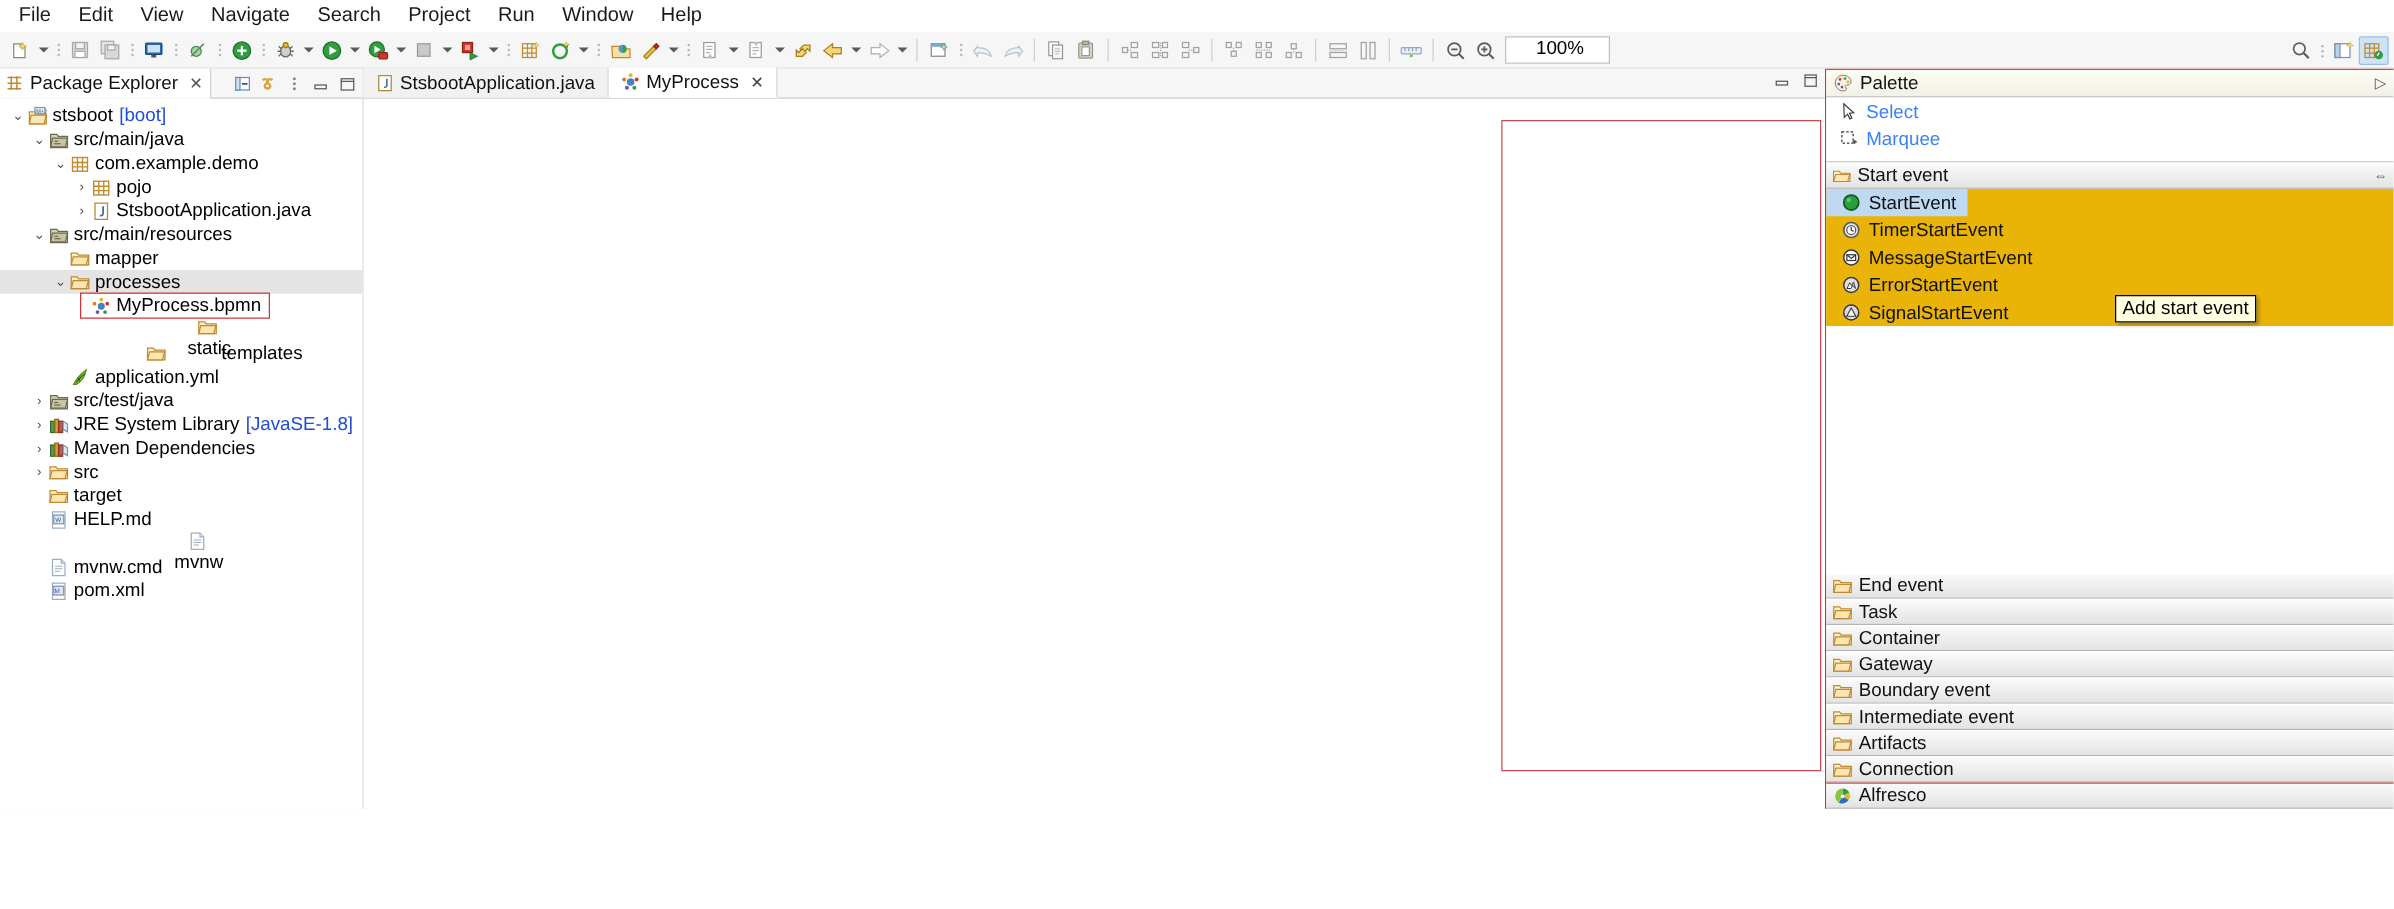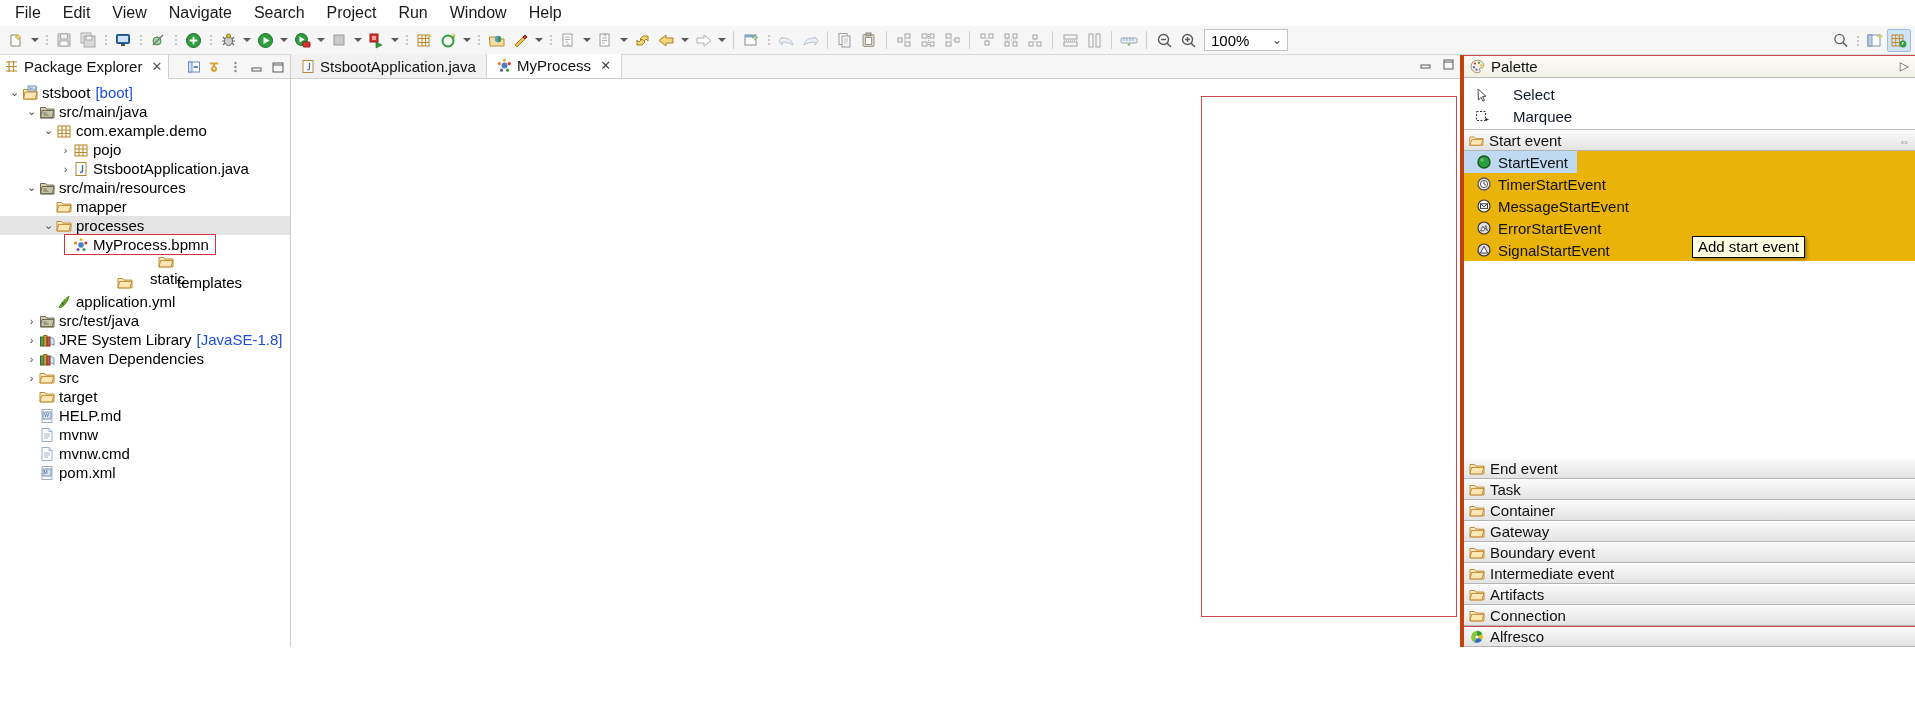--- a/index.html
+++ b/index.html
@@ -42,21 +42,21 @@
     border-left:4px solid transparent; border-right:4px solid transparent;
     border-top:4px solid #5a5a5a;
   }
   .sep { width:1px; height:18px; background:#cfcfcf; margin:0 5px; }
   .dots { width:7px; height:18px; display:flex; flex-direction:column;
           justify-content:center; align-items:center; gap:2px; margin:0 2px;}
   .dots i { width:2px;height:2px;background:#b8b8b8;border-radius:50%; display:block;}
   .zoombox {
     display:flex; align-items:center; border:1px solid #c2c2c2; background:#fff;
     height:22px; margin-left:4px; width:84px; justify-content:space-between;
-    padding: 0 2px 0 6px; font-size:15px; color:#000;
+    padding: 0 2px 0 6px; font-size:15px; color:#000;flex-direction:column;
   }
   .zoombox .zv { font-size:15px; }
   .zoombox .zchev { color:#444; font-size:12px; padding-right:3px;}
   .tb-right { position:absolute; right:4px; top:0; height:29px; display:flex; align-items:center; }
   .persp-active { background:#cfe3f7; border:1px solid #9cbfe0; }
 
   
   .body { position:absolute; top:55px; left:0; right:0; bottom:0; display:flex; }
 
   
@@ -102,37 +102,37 @@
   .etab .closex { font-size:13px; color:#444; margin-left:4px;}
   .e-tools { position:absolute; right:4px; top:2px; display:flex; gap:8px; align-items:center;}
 
   .canvas { position:absolute; top:25px; left:0; right:0; bottom:0; background:#fff; }
   .redsel {
     position:absolute; border:1.3px solid #cb4a4f; background:transparent;
   }
 
   
   .palette {
-    width: 455px; background:#ffffff; border-left:4px solid #c2410c;
+    width: 455px; background:#ffffff; border-left:1px solid #c2410c;
     display:flex; flex-direction:column; position:relative;
   }
   .pal-header {
     height: 23px; display:flex; align-items:center; gap:6px;
     padding: 0 6px;
     background: linear-gradient(to bottom, #fdfdf6 0%, #f2f1e6 100%);
     border-bottom:1px solid #b9b9b9; font-size:15px; color:#111;
   }
   .pal-header .pin { margin-left:auto; color:#555; font-size:12px; }
   .pal-tools {
     background:#fff; padding: 3px 0 4px 0;
     border-bottom:1px solid #bdbdbd;
   }
   .pal-item {
-    height: 22px; display:flex; align-items:flex-end; gap:23px;
-    padding-left:10px; font-size:15px; color:#0f172a; cursor:default;
+    height: 22px; display:flex; align-items:flex-start; gap:6px;
+    padding-left:10px; font-size:15px; color:#3b82f6; cursor:default;
   }
   .pal-item .pico { width:16px;height:16px; display:flex; align-items:center;justify-content:center;}
   .pal-drawer-head {
     height: 21px; display:flex; align-items:center; gap:5px; padding-left:5px;
     font-size:15px; color:#111;
     background: linear-gradient(to bottom, #fafafa 0%, #e3e3e3 100%);
     border-top:1px solid #ffffff; border-bottom:1px solid #b4b4b4;
     cursor:default; position:relative;
   }
   .pal-drawer-head .pinr { position:absolute; right:5px; color:#666; font-size:11px;}
@@ -776,21 +776,21 @@
             <span class="arrow"></span>
             <span class="ico">
               <svg width="16" height="16" viewBox="0 0 16 16">
                 <rect x="3" y="1.5" width="10" height="13" fill="#fff" stroke="#9aaec4"></rect>
                 <rect x="4" y="4" width="8" height="7" fill="#dce7f2" stroke="#7a93b0"></rect>
                 <text x="5.2" y="9.4" font-size="5" fill="#2d5e92" font-family="sans-serif">W</text>
               </svg>
             </span>
             <span class="lbl">HELP.md</span>
           </div>
-          <div class="row" style="padding-left: 25px;">
+          <div class="row" style="padding-left: 25px; flex-direction: column;">
             <span class="arrow"></span>
             <span class="ico">
               <svg width="16" height="16" viewBox="0 0 16 16">
                 <path d="M3 1.5h7l3 3v10H3z" fill="#fff" stroke="#9aaec4"></path>
                 <path d="M10 1.5v3h3" fill="#e4edf6" stroke="#9aaec4"></path>
                 <path d="M5 7h6M5 9h6M5 11h4" stroke="#9aaec4" stroke-width=".9"></path>
               </svg>
             </span>
             <span class="lbl">mvnw</span>
           </div>

